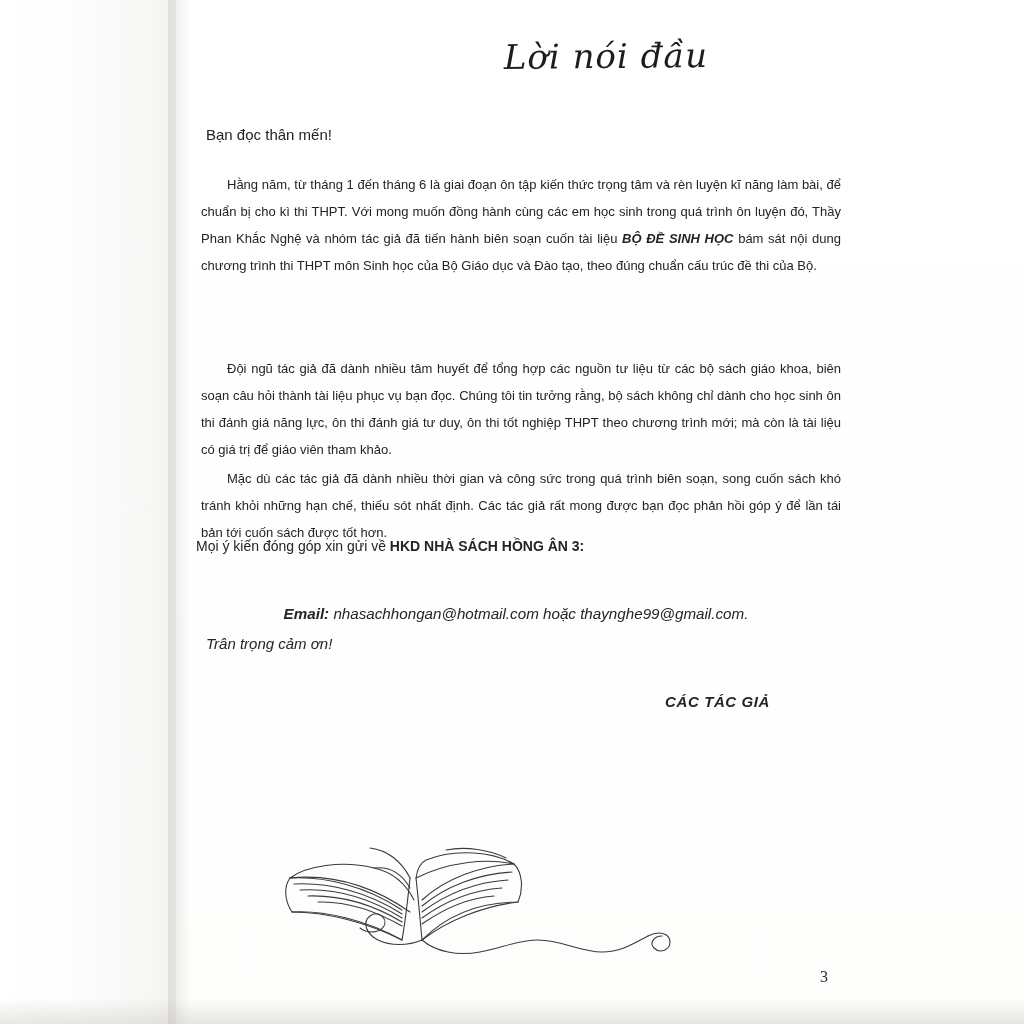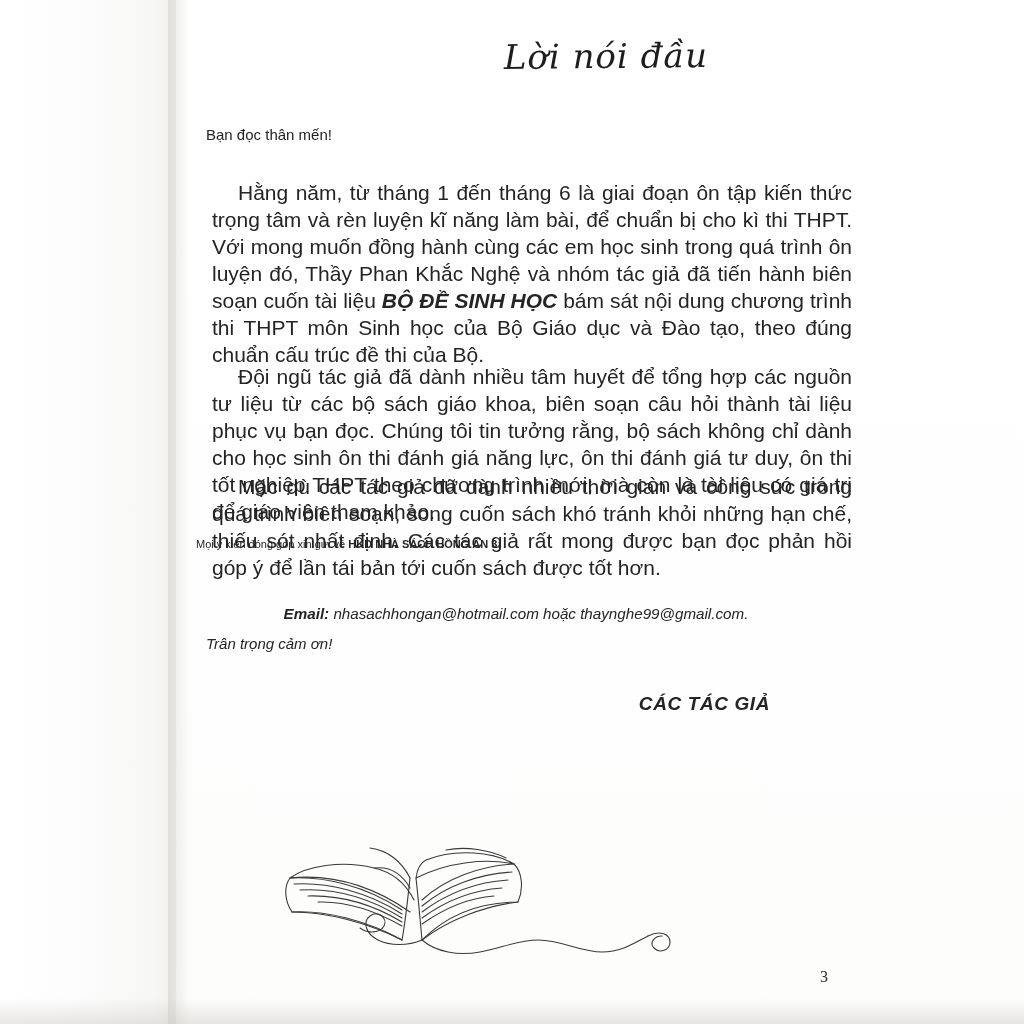--- a/index.html
+++ b/index.html
@@ -78,23 +78,23 @@
   .greeting {
     position: absolute;
     left: 10px;
     top: 126px;
     font-size: 15px;
     color: #232323;
   }
 
   .para {
     position: absolute;
-    left: 16px;
-    width: 640px;
-    font-size: 21px;
+    left: 5px;
+    width: 640px;
+    font-size: 13px;
     line-height: 27px;
     text-align: justify;
     color: #242424;
   }
   .para .indent { display: inline-block; width: 26px; }
 
   .p1 { top: 158px; }
   .p2 { top: 288px; }
   .p3 { top: 342px; }
   .p4 { top: 452px; }
@@ -107,42 +107,42 @@
     color: #242424;
   }
   .addr-line { top: 567px; }
   .email-line { top: 605px; font-style: italic; }
 
   .send-line {
     position: absolute;
     left: 0;
     top: 538px;
     width: 640px;
-    font-size: 11px;
+    font-size: 14px;
     color: #242424;
   }
 
   .regards {
     position: absolute;
     left: 10px;
     top: 635px;
     font-size: 15px;
     font-style: italic;
     color: #242424;
   }
 
   .signature {
     position: absolute;
     left: 0;
     top: 693px;
     width: 640px;
     text-align: right;
     padding-right: 66px;
     box-sizing: border-box;
-    font-size: 19px;
+    font-size: 15px;
     font-style: italic;
     font-weight: 600;
     letter-spacing: 0.6px;
     color: #242424;
   }
 
   b, .bold { font-weight: 700; }
   .bold-italic { font-weight: 700; font-style: italic; }
 
   

